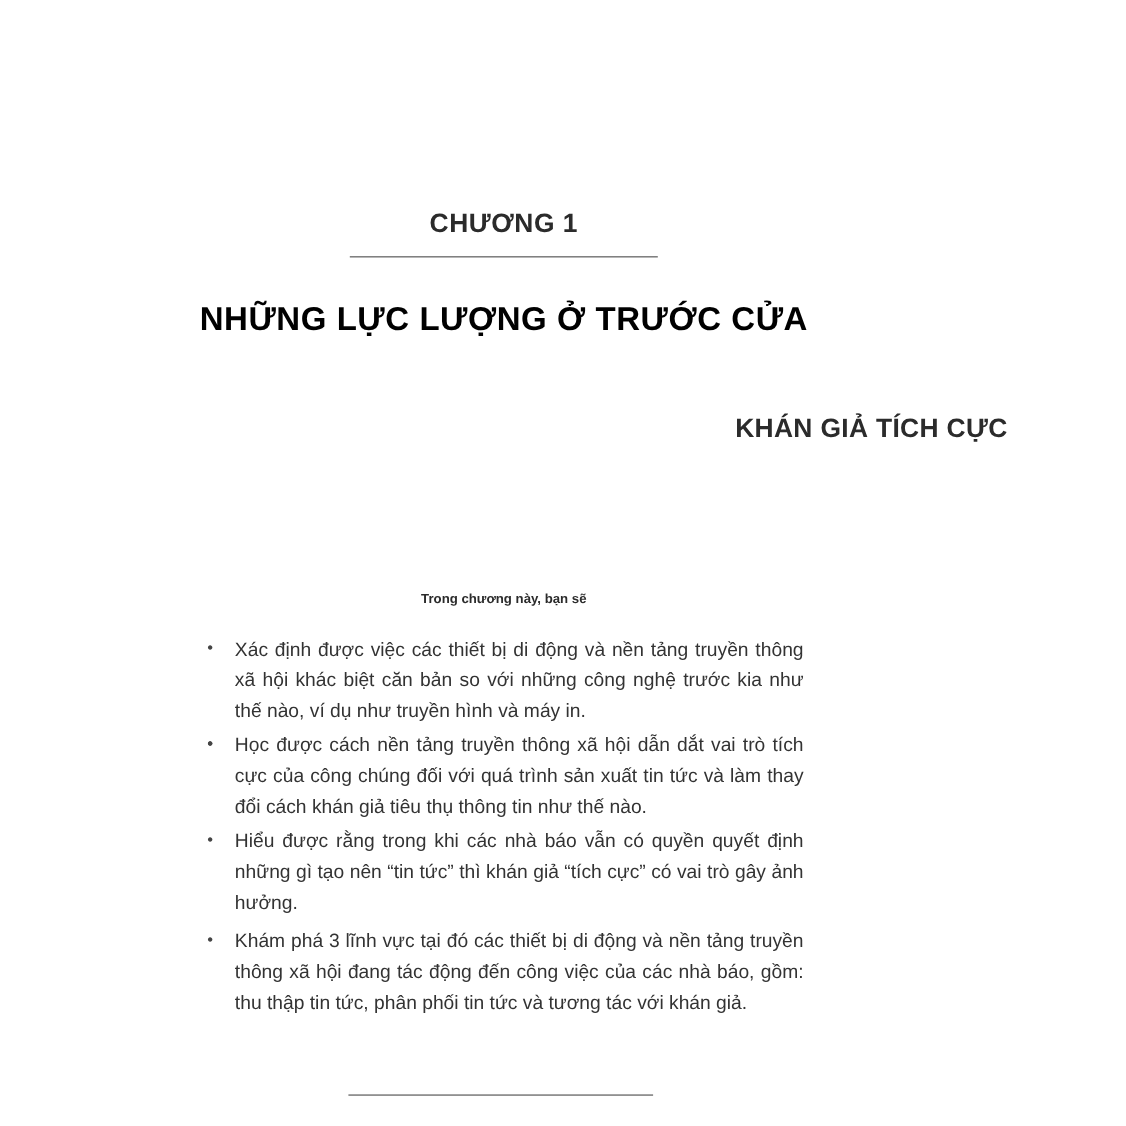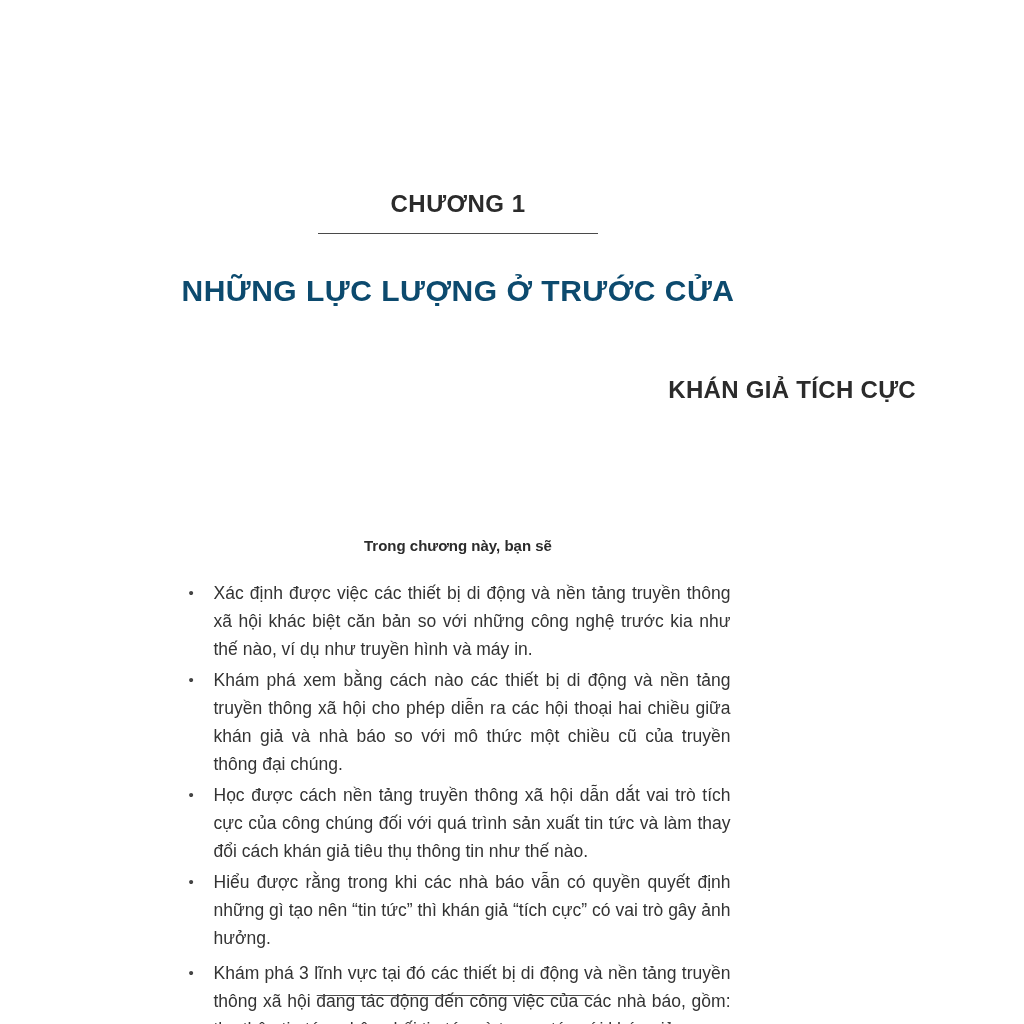--- a/index.html
+++ b/index.html
@@ -34,34 +34,34 @@
   }
   .rule-top {
     width: 280px;
     margin-top: 15px;
   }
   .chapter-title {
     margin: 40px 0 0 0;
     font-size: 30px;
     font-weight: 700;
     letter-spacing: 0.5px;
-    color: #0c4a6e;
+    color: #000000;
   }
   .chapter-subtitle {
     margin: 68px 0 0 0;
     font-size: 24px;
     font-weight: 700;
     letter-spacing: 0.3px;
     color: #2b2b2b;
     text-align: right;
   }
   .section-heading {
     margin: 133px 0 0 0;
     text-align: center;
-    font-size: 15px;
+    font-size: 12px;
     font-weight: 700;
     color: #2b2b2b;
   }
   .bullet-list {
     list-style: none;
     width: 545px;
     margin: 25px auto 0 auto;
     padding: 0;
     font-size: 17.5px;
     line-height: 28px;
@@ -107,21 +107,20 @@
   <section class="chapter-body">
     <p class="section-heading">Trong chương này, bạn sẽ</p>
 
     <ul class="bullet-list">
       <li>
         <span class="bullet-marker">•</span>
         <span class="li-text">Xác định được việc các thiết bị di động và nền tảng truyền thông xã hội khác biệt căn bản so với những công nghệ trước kia như thế nào, ví dụ như truyền hình và máy in.</span>
       </li>
       <li>
         <span class="bullet-marker">•</span>
-        <span class="li-text">Khám phá xem bằng cách nào các thiết bị di động và nền tảng truyền thông xã hội cho phép diễn ra các hội thoại hai chiều giữa khán giả và nhà báo so với mô thức một chiều cũ của truyền thông đại chúng.</span>
       </li>
       <li>
         <span class="bullet-marker">•</span>
         <span class="li-text">Học được cách nền tảng truyền thông xã hội dẫn dắt vai trò tích cực của công chúng đối với quá trình sản xuất tin tức và làm thay đổi cách khán giả tiêu thụ thông tin như thế nào.</span>
       </li>
       <li>
         <span class="bullet-marker">•</span>
         <span class="li-text">Hiểu được rằng trong khi các nhà báo vẫn có quyền quyết định những gì tạo nên “tin tức” thì khán giả “tích cực” có vai trò gây ảnh hưởng.</span>
       </li>
       <li class="spaced">

